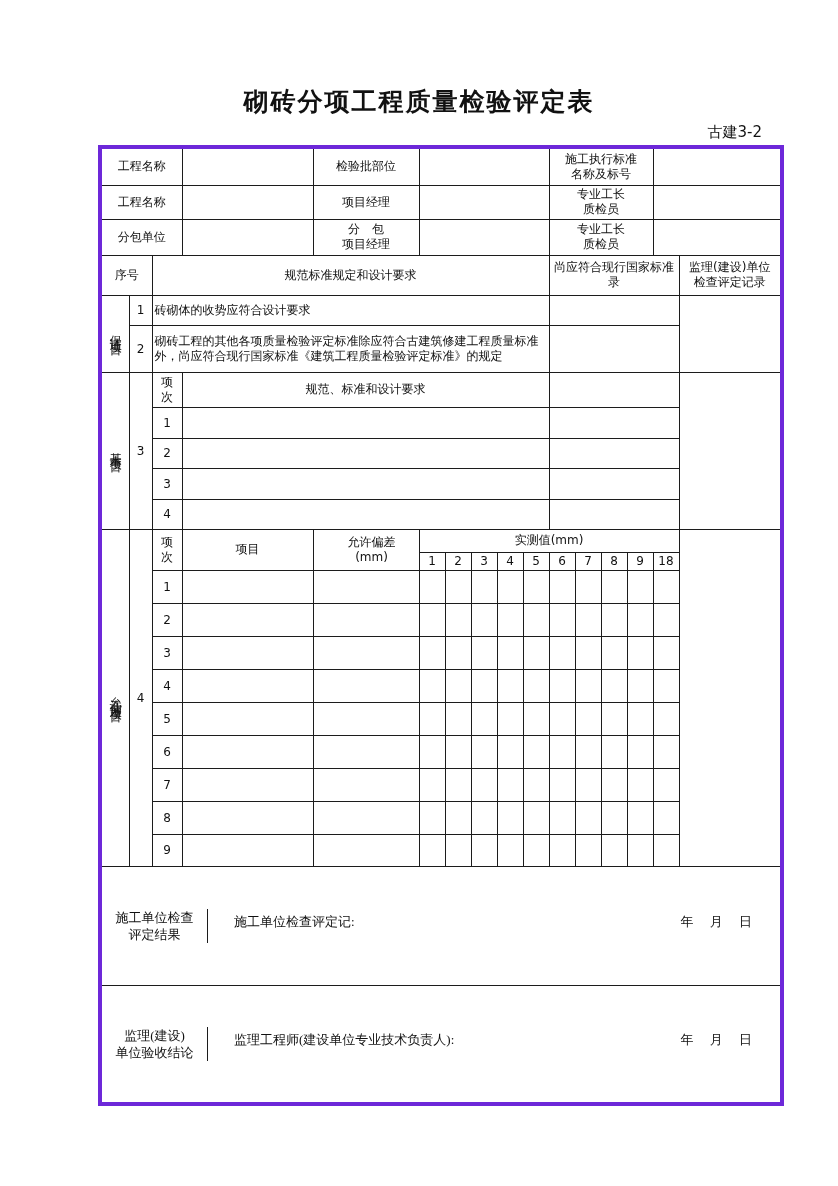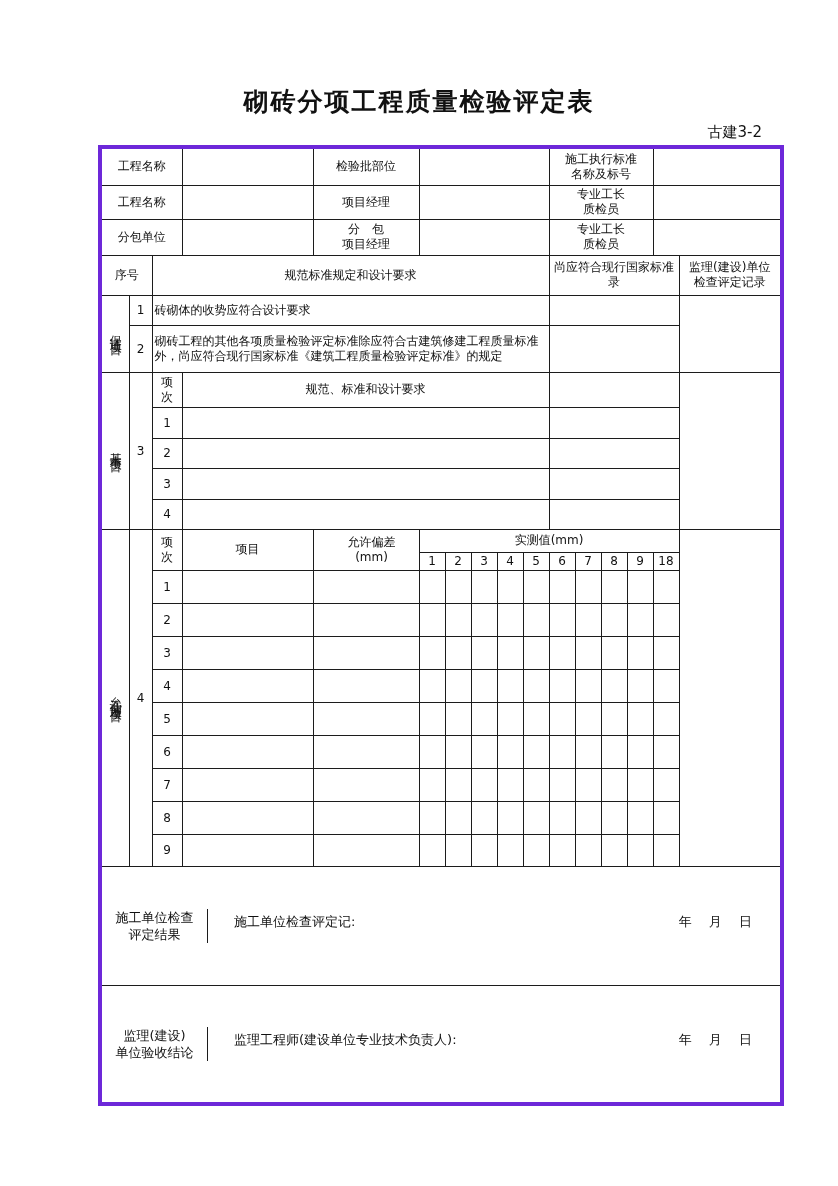--- a/index.html
+++ b/index.html
@@ -35,21 +35,21 @@
   .p0{padding:0 !important;}
   .footer-flex{display:flex;height:100%;align-items:stretch;}
   .f-label{
     width:105px;border-right:1px solid #1c1c1c;display:flex;align-items:center;
     justify-content:center;text-align:center;font-size:13px;white-space:pre-line;
     line-height:17px;
   }
   .f-body{flex:1;position:relative;}
   .f-sign{position:absolute;left:26px;bottom:12px;font-size:13px;}
   .f-date{position:absolute;right:28px;bottom:12px;font-size:13px;white-space:pre;}
-  tr.r23,tr.r24{height:119px;}
+  tr.r23,tr.r24{height:119px;font-family:Liberation Serif, serif;}
 </style>
 </head>
 <body>
 
 <div class="page-title">砌砖分项工程质量检验评定表</div>
 <div class="form-code">古建3-2</div>
 
 <table class="t">
   <colgroup>
     <col style="width:29px">

